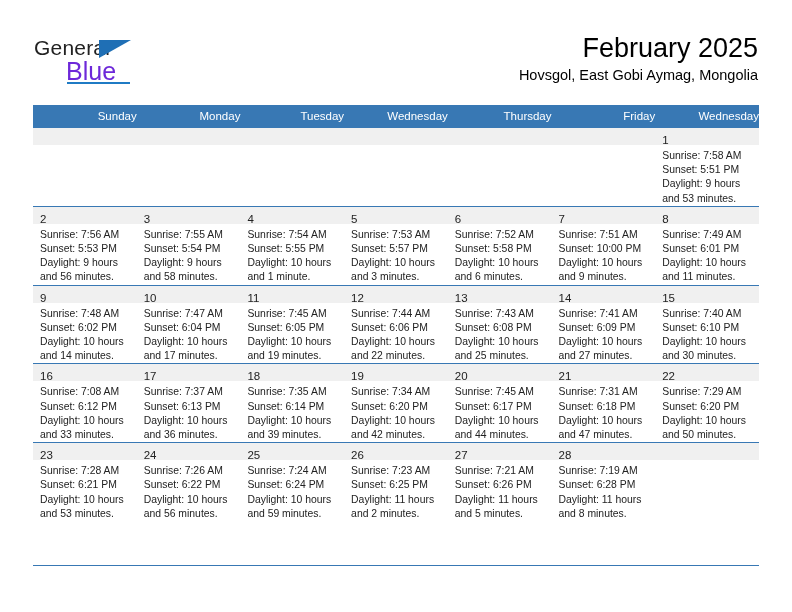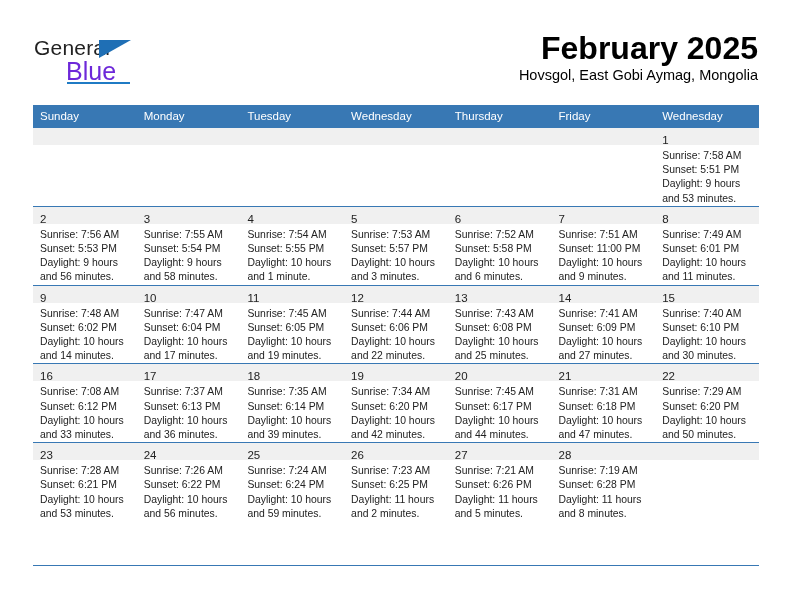--- a/index.html
+++ b/index.html
@@ -71,22 +71,22 @@
     background: #1f7bc4;
   }
 
   .title-block {
     position: absolute;
     right: 0;
     top: 0;
     text-align: right;
   }
   .cal-title {
-    font-size: 32px;
-    font-weight: bold;
+    font-size: 27px;
+    font-weight: normal;
     color: #000000;
     line-height: 32px;
     white-space: nowrap;
   }
   .cal-subtitle {
     font-size: 14.5px;
     color: #000000;
     line-height: 22px;
     white-space: nowrap;
   }
@@ -98,21 +98,21 @@
     top: 105px;
     width: 726px;
     border-collapse: collapse;
     table-layout: fixed;
   }
   .calendar th {
     background: #3878b4;
     color: #ffffff;
     font-size: 11.5px;
     font-weight: normal;
-    text-align: left;
+    text-align: right;
     padding: 5px 0 6px 7px;
     height: 12px;
     border: none;
     margin-top: 11px;
   }
   .calendar td {
     width: 103.71px;
     height: 77px;
     vertical-align: top;
     padding: 0;
@@ -268,21 +268,21 @@
               <div>Sunrise: 7:52 AM</div>
               <div>Sunset: 5:58 PM</div>
               <div>Daylight: 10 hours</div>
               <div>and 6 minutes.</div>
             </div>
           </td>
           <td>
             <div class="daynum-band"><span class="daynum">7</span></div>
             <div class="cell-body">
               <div>Sunrise: 7:51 AM</div>
-              <div>Sunset: 11:00 PM</div>
+              <div>Sunset: 10:00 PM</div>
               <div>Daylight: 10 hours</div>
               <div>and 9 minutes.</div>
             </div>
           </td>
           <td>
             <div class="daynum-band"><span class="daynum">8</span></div>
             <div class="cell-body">
               <div>Sunrise: 7:49 AM</div>
               <div>Sunset: 6:01 PM</div>
               <div>Daylight: 10 hours</div>

